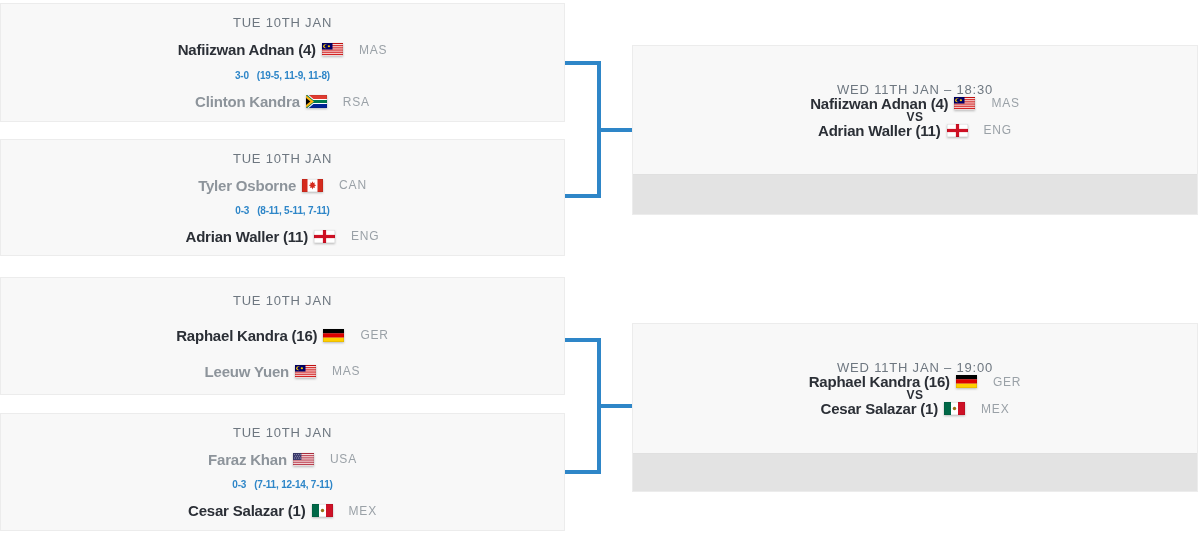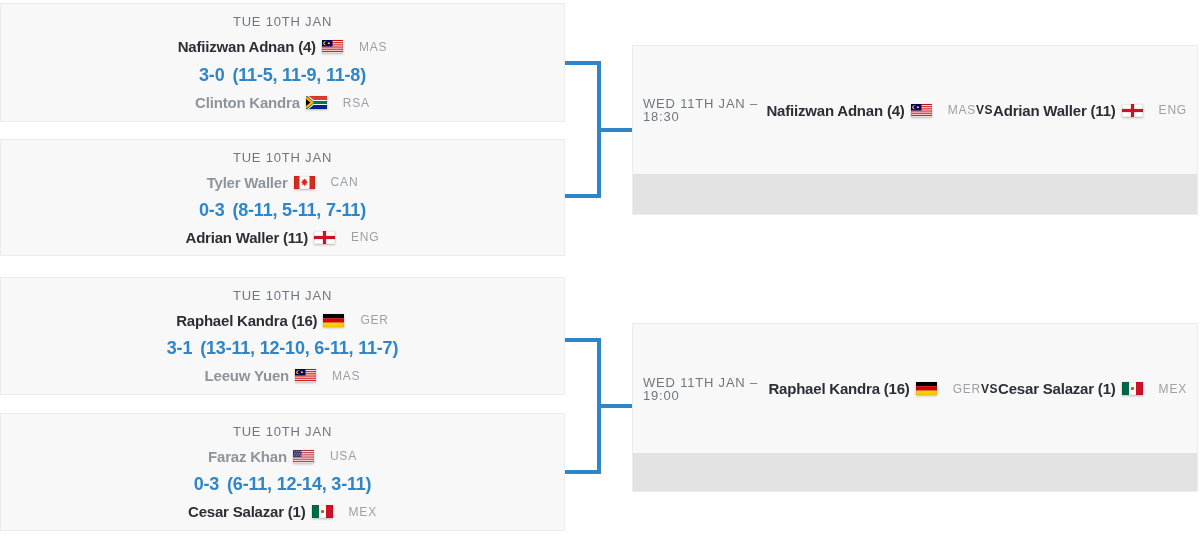--- a/index.html
+++ b/index.html
@@ -28,21 +28,21 @@
   .card.right-card {
     left: 632px;
     width: 566px;
     display: flex;
     flex-direction: column;
     padding: 0;
   }
   .rc-content {
     box-sizing: border-box;
     display: flex;
-    flex-direction: row;
+    flex-direction: column;
     justify-content: center;
     padding: 6px 10px;
   }
   .rc-footer {
     flex: 1 1 auto;
     background: var(--footer-gray, #e3e3e3);
     border-top: 1px solid #e0e0e0;
   }
   .row {
     display: flex;
@@ -70,21 +70,21 @@
   }
   .country {
     color: var(--country-gray, #9aa1a7);
     font-size: 12px;
     letter-spacing: 0.8px;
     margin-left: 16px;
     white-space: nowrap;
   }
   .score-row {
     color: var(--accent-blue, #2e86c8);
-    font-size: 18px;
+    font-size: 10px;
     font-weight: bold;
     letter-spacing: -0.2px;
   }
   .score-main { margin-right: 8px; }
   .vs-row {
     color: var(--winner-text, #2b2f36);
     font-size: 12px;
     font-weight: bold;
     letter-spacing: 0.5px;
   }
@@ -118,21 +118,21 @@
             <circle cx="3.3" cy="3.25" r="2.1" fill="#ffcc00"></circle>
             <circle cx="4.2" cy="3.25" r="1.7" fill="#010066"></circle>
             <circle cx="6.9" cy="3.25" r="1.1" fill="#ffcc00"></circle>
             <rect width="21" height="13" fill="none" stroke="rgba(0,0,0,0.15)"></rect>
           </svg>
         </span>
       <span class="country">MAS</span>
     </div>
     <div class="row score-row">
       <span class="score-main">3-0</span>
-      <span class="score-games">(11-5, 11-9, 11-8)</span>
+      <span class="score-games">(19-5, 11-9, 11-8)</span>
     </div>
     <div class="row player loser">
       <span class="pname">Clinton Kandra</span>
       <span class="flag">
           <svg width="21" height="13" viewBox="0 0 21 13">
             <rect width="21" height="6.5" fill="#e03c31"></rect>
             <rect y="6.5" width="21" height="6.5" fill="#002395"></rect>
             <path d="M0,0.8 L6.8,6.5 L21,6.5 M0,12.2 L6.8,6.5" stroke="#fff" stroke-width="4.8" fill="none"></path>
             <path d="M0,0.8 L6.8,6.5 L21,6.5 M0,12.2 L6.8,6.5" stroke="#007a4d" stroke-width="2.8" fill="none"></path>
             <path d="M-0.5,1.4 L5.9,6.5 L-0.5,11.6" stroke="#ffb612" stroke-width="2.6" fill="none"></path>
@@ -140,21 +140,21 @@
             <rect width="21" height="13" fill="none" stroke="rgba(0,0,0,0.15)"></rect>
           </svg>
         </span>
       <span class="country">RSA</span>
     </div>
   </div>
 
   <div class="card left-card" style="top:139px;height:117px;">
     <div class="row date-row">TUE 10TH JAN</div>
     <div class="row player loser">
-      <span class="pname">Tyler Waller</span>
+      <span class="pname">Tyler Osborne</span>
       <span class="flag">
           <svg width="21" height="13" viewBox="0 0 21 13">
             <rect width="21" height="13" fill="#fff"></rect>
             <rect width="5.5" height="13" fill="#d52b1e"></rect>
             <rect x="15.5" width="5.5" height="13" fill="#d52b1e"></rect>
             <path d="M10.5,2.2 L11.3,4 L12.9,3.4 L12.3,5.2 L14.2,6.3 L12.5,7.2 L12.9,9 L11.2,8.4 L10.5,10.6 L9.8,8.4 L8.1,9 L8.5,7.2 L6.8,6.3 L8.7,5.2 L8.1,3.4 L9.7,4 Z" fill="#d52b1e"></path>
             <rect width="21" height="13" fill="none" stroke="rgba(0,0,0,0.15)"></rect>
           </svg>
         </span>
       <span class="country">CAN</span>
@@ -183,24 +183,20 @@
       <span class="pname">Raphael Kandra (16)</span>
       <span class="flag">
           <svg width="21" height="13" viewBox="0 0 21 13">
             <rect width="21" height="4.33" fill="#000"></rect>
             <rect y="4.33" width="21" height="4.33" fill="#dd0000"></rect>
             <rect y="8.66" width="21" height="4.34" fill="#ffce00"></rect>
             <rect width="21" height="13" fill="none" stroke="rgba(0,0,0,0.15)"></rect>
           </svg>
         </span>
       <span class="country">GER</span>
-    </div>
-    <div class="row score-row">
-      <span class="score-main">3-1</span>
-      <span class="score-games">(13-11, 12-10, 6-11, 11-7)</span>
     </div>
     <div class="row player loser">
       <span class="pname">Leeuw Yuen</span>
       <span class="flag">
           <svg width="21" height="13" viewBox="0 0 21 13">
             <rect width="21" height="13" fill="#fff"></rect>
             <g fill="#cc0001">
               <rect y="0" width="21" height="0.93"></rect>
               <rect y="1.86" width="21" height="0.93"></rect>
               <rect y="3.71" width="21" height="0.93"></rect>
@@ -250,21 +246,21 @@
               <circle cx="5.5" cy="5" r="0.4"></circle>
               <circle cx="7.2" cy="5" r="0.4"></circle>
             </g>
             <rect width="21" height="13" fill="none" stroke="rgba(0,0,0,0.15)"></rect>
           </svg>
         </span>
       <span class="country">USA</span>
     </div>
     <div class="row score-row">
       <span class="score-main">0-3</span>
-      <span class="score-games">(6-11, 12-14, 3-11)</span>
+      <span class="score-games">(7-11, 12-14, 7-11)</span>
     </div>
     <div class="row player winner">
       <span class="pname">Cesar Salazar (1)</span>
       <span class="flag">
           <svg width="21" height="13" viewBox="0 0 21 13">
             <rect width="7" height="13" fill="#006847"></rect>
             <rect x="7" width="7" height="13" fill="#fff"></rect>
             <rect x="14" width="7" height="13" fill="#ce1126"></rect>
             <circle cx="10.5" cy="6.5" r="1.7" fill="#967117"></circle>
             <rect width="21" height="13" fill="none" stroke="rgba(0,0,0,0.15)"></rect>

